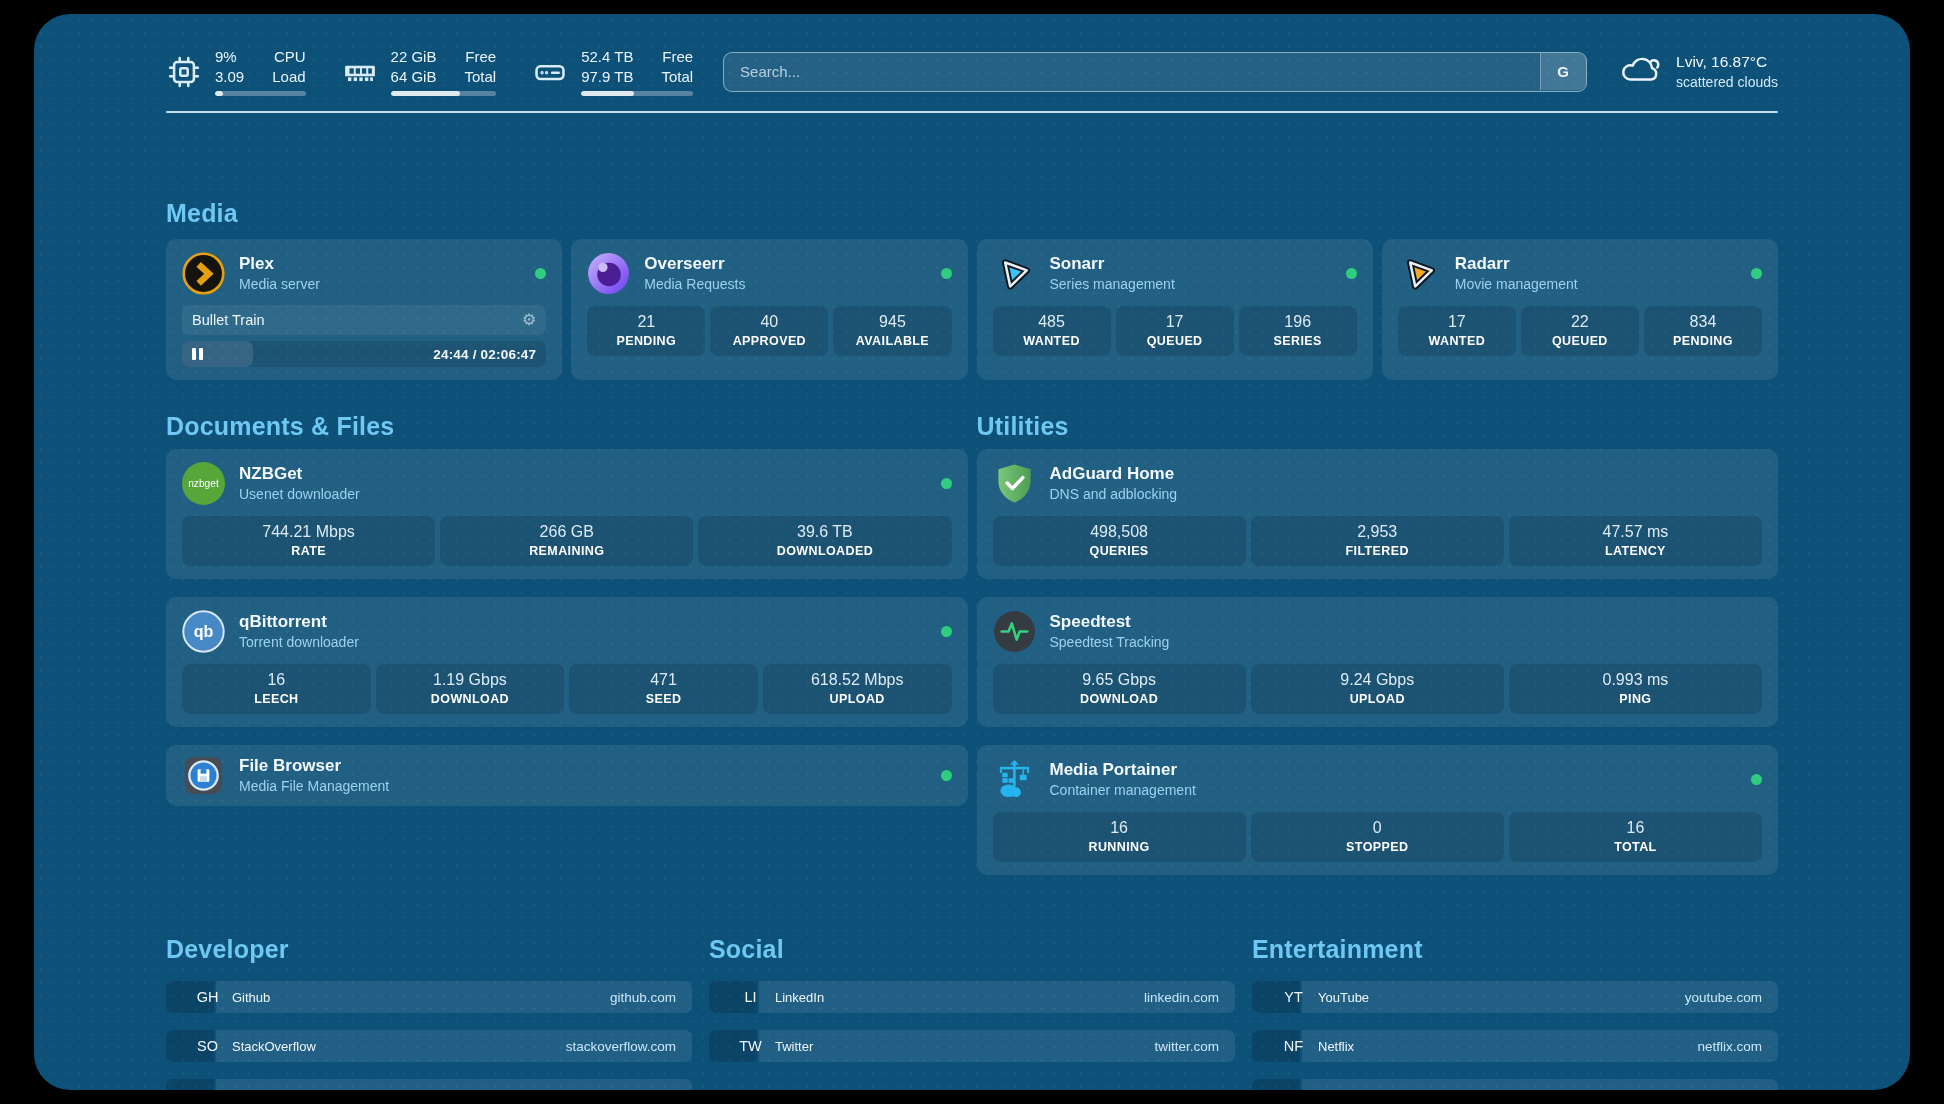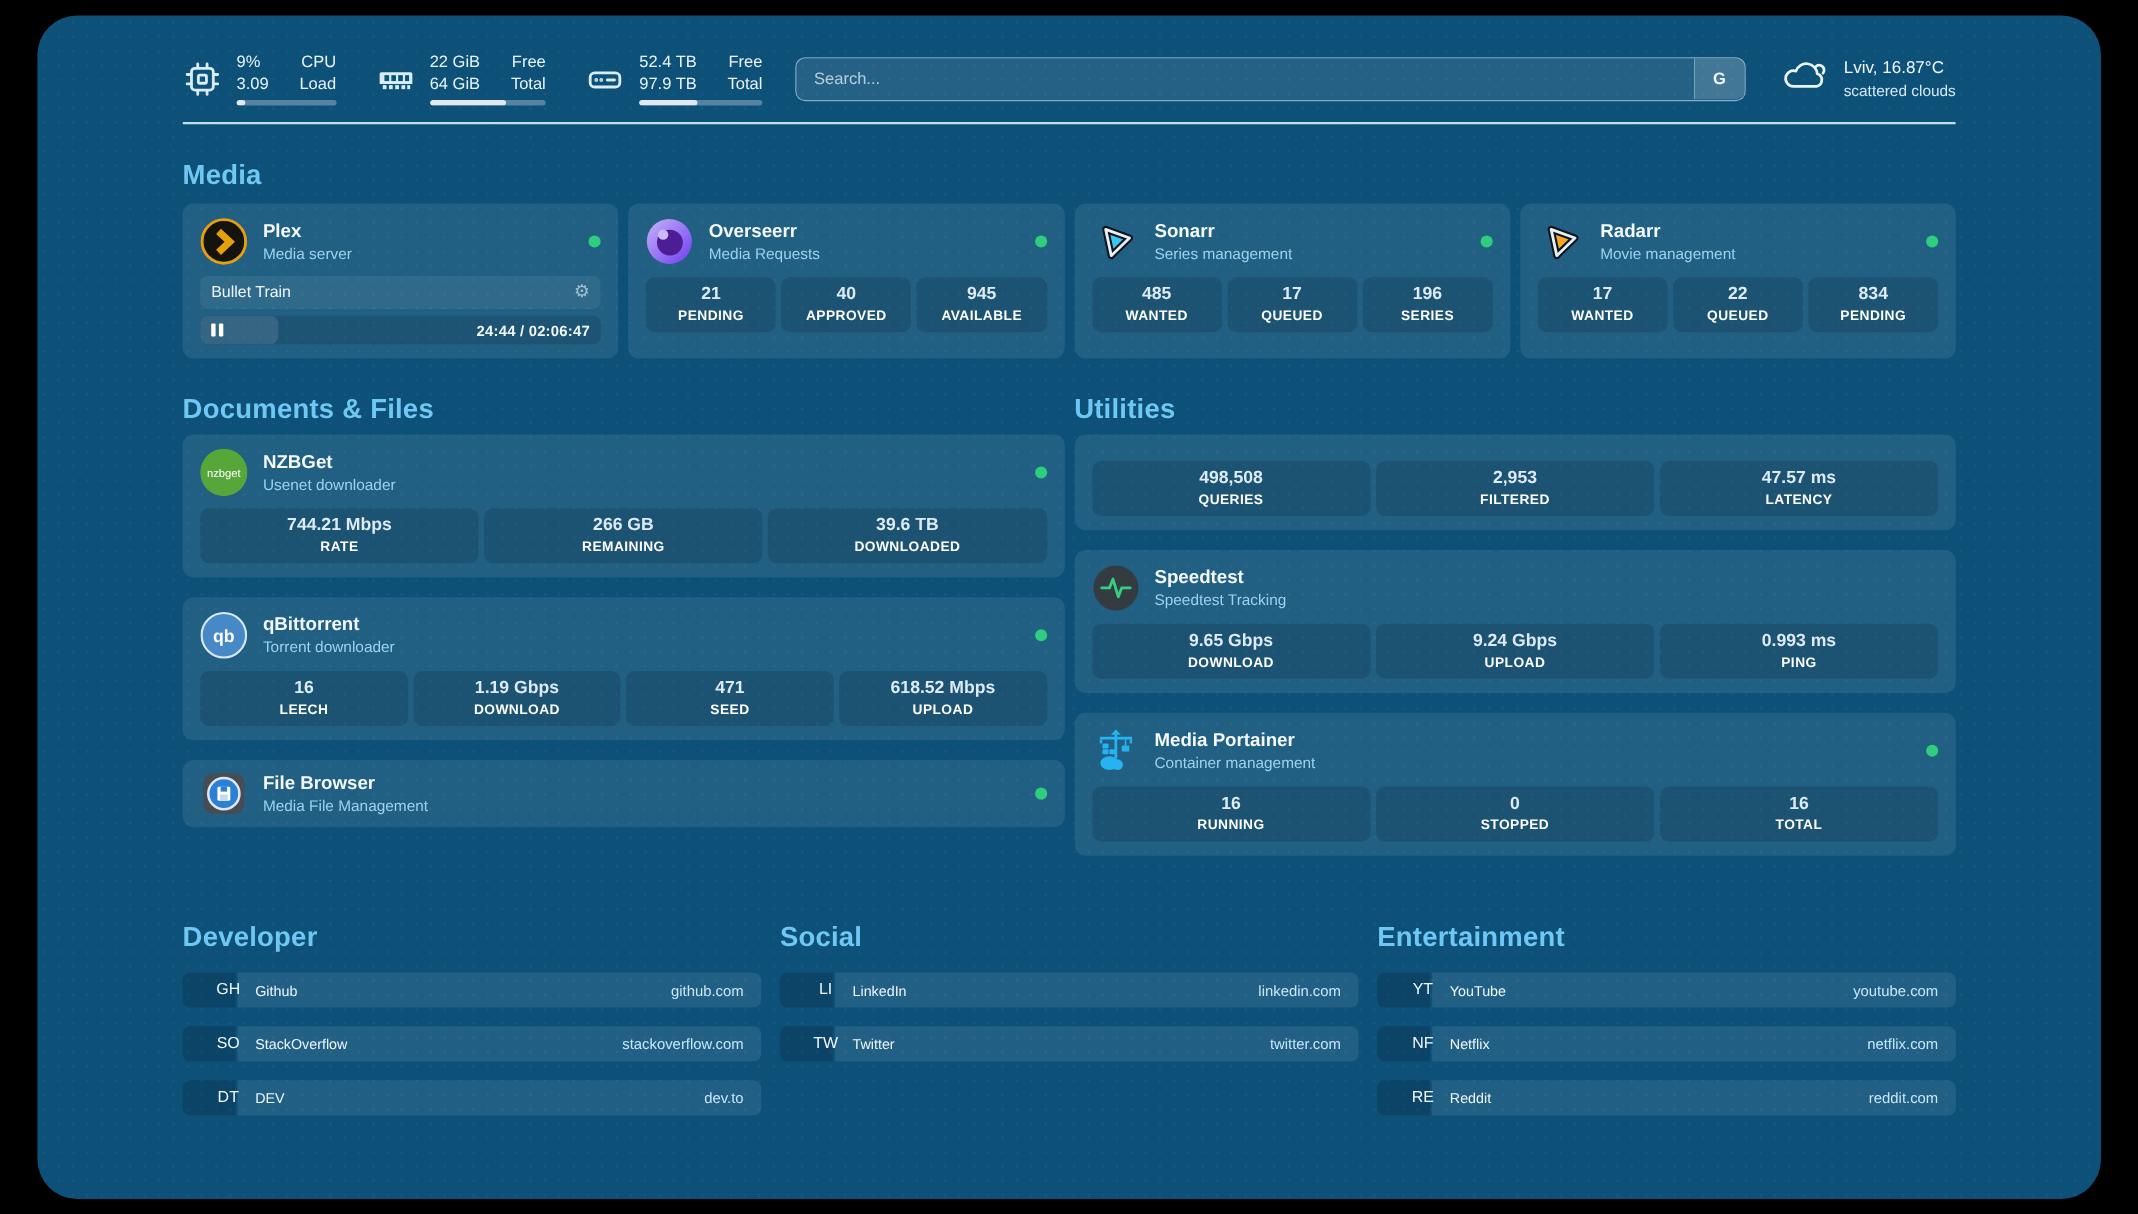--- a/index.html
+++ b/index.html
@@ -56,36 +56,36 @@
   }
   .weather { display:flex; align-items:center; gap:13px; }
   .weather-text { line-height:1.35; }
   .weather-loc { font-size:15.5px; color:#f0f7fc; }
   .weather-cond { font-size:14px; color:#d4e9f6; }
 
   .divider { height:2px; background:rgba(224,240,248,0.88); border-radius:1px; margin-top:15px; }
 
   
   .section-heading { color:#6fc8f3; font-size:25px; font-weight:600; letter-spacing:0.2px; }
-  .media-section { margin-top:32px; }
+  .media-section { margin-top:86px; }
   .grid-4 { display:grid; grid-template-columns:repeat(4,1fr); gap:9px; margin-top:11px; }
   .two-col { display:grid; grid-template-columns:1fr 1fr; column-gap:9px; margin-top:32px; }
   .stack { display:flex; flex-direction:column; gap:18px; margin-top:8px; }
 
   
   .card { background:rgba(255,255,255,0.085); border-radius:10px; padding:13px 16px; cursor:pointer; }
   .card-head { display:flex; align-items:center; gap:14px; }
   .app-icon { width:43px; height:43px; flex:none; display:flex; align-items:center; justify-content:center; }
   .head-text { line-height:1.25; }
   .app-title { font-size:17px; font-weight:600; color:#f3f9fd; }
   .app-sub { font-size:14px; color:#9dd1ef; margin-top:2px; }
   .status-dot { width:11px; height:11px; border-radius:50%; background:#2fce7e; margin-left:auto; flex:none; }
   .stats { display:grid; grid-auto-flow:column; grid-auto-columns:1fr; gap:5px; margin-top:11px; }
   .stat { background:rgba(0,0,0,0.13); border-radius:8px; text-align:center; padding:7px 4px 8px; }
-  .stat-value { font-size:16px; color:#dcebf5;font-weight:bold; }
+  .stat-value { font-size:16px; color:#dcebf5; }
   .stat-label { font-size:12.5px; font-weight:700; color:#fff; margin-top:3px; letter-spacing:0.4px; }
 
   
   .media-row {
     margin-top:10px; background:rgba(255,255,255,0.07); border-radius:7px;
     padding:5px 10px; display:flex; align-items:center;
     font-size:14.5px; color:#eef6fb; height:30px;
   }
   .gear { margin-left:auto; color:rgba(235,245,252,0.6); font-size:16px; line-height:1; cursor:pointer; }
   .player-row {
@@ -439,20 +439,38 @@
             </div>
           </div>
         </div>
       </div>
 
       <div>
         <div class="section-heading">Utilities</div>
         <div class="stack">
 
           <div class="card">
+            <div class="card-head">
+              <span class="app-icon">
+                <svg width="43" height="43" viewBox="0 0 44 44">
+                  <defs>
+                      <linearGradient id="ag" x1="0" y1="0" x2="1" y2="0">
+                    <stop offset="0" stop-color="#79c77b"></stop>
+                        <stop offset="1" stop-color="#4e9d52"></stop>
+                  </linearGradient>
+                    </defs>
+                  <path d="M22 2.5 L5.5 7.5 V19.5 C5.5 30 12.6 38 22 41.5 C31.4 38 38.5 30 38.5 19.5 V7.5 Z" fill="url(#ag)"></path>
+                  <path d="M14.5 21.5 L20 27 L30.5 16" fill="none" stroke="#ffffff" stroke-width="3.6" stroke-linecap="round" stroke-linejoin="round"></path>
+                </svg>
+              </span>
+              <div class="head-text">
+                <div class="app-title">AdGuard Home</div>
+                <div class="app-sub">DNS and adblocking</div>
+              </div>
+            </div>
             <div class="stats">
               <div class="stat">
                 <div class="stat-value">498,508</div>
                 <div class="stat-label">QUERIES</div>
               </div>
               <div class="stat">
                 <div class="stat-value">2,953</div>
                 <div class="stat-label">FILTERED</div>
               </div>
               <div class="stat">

